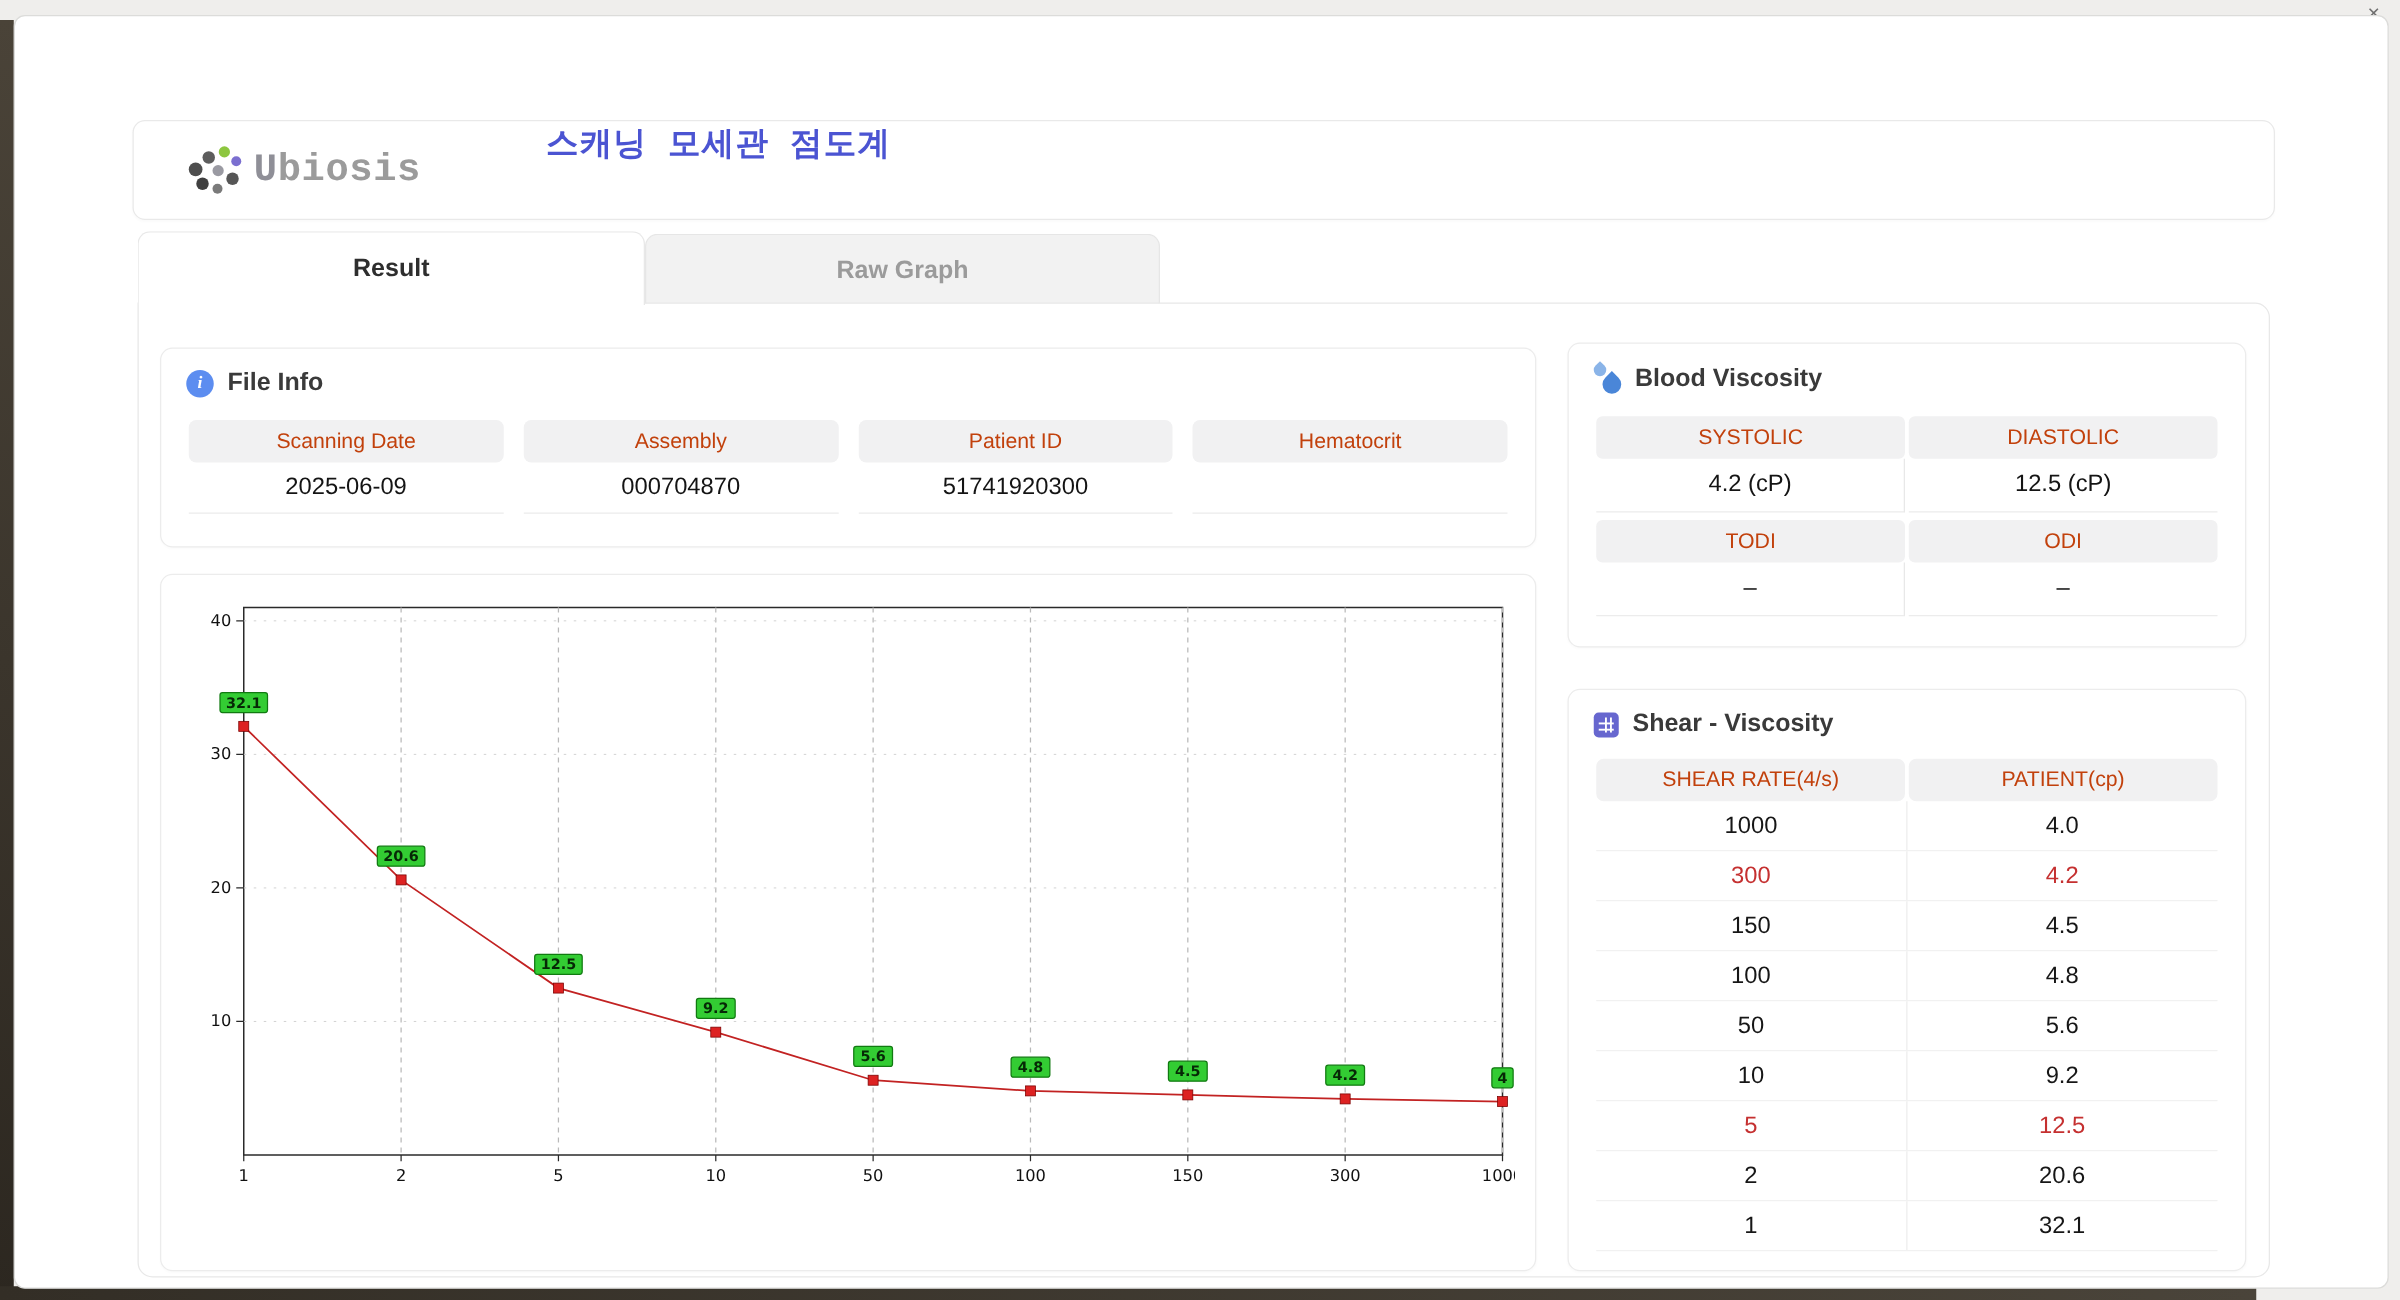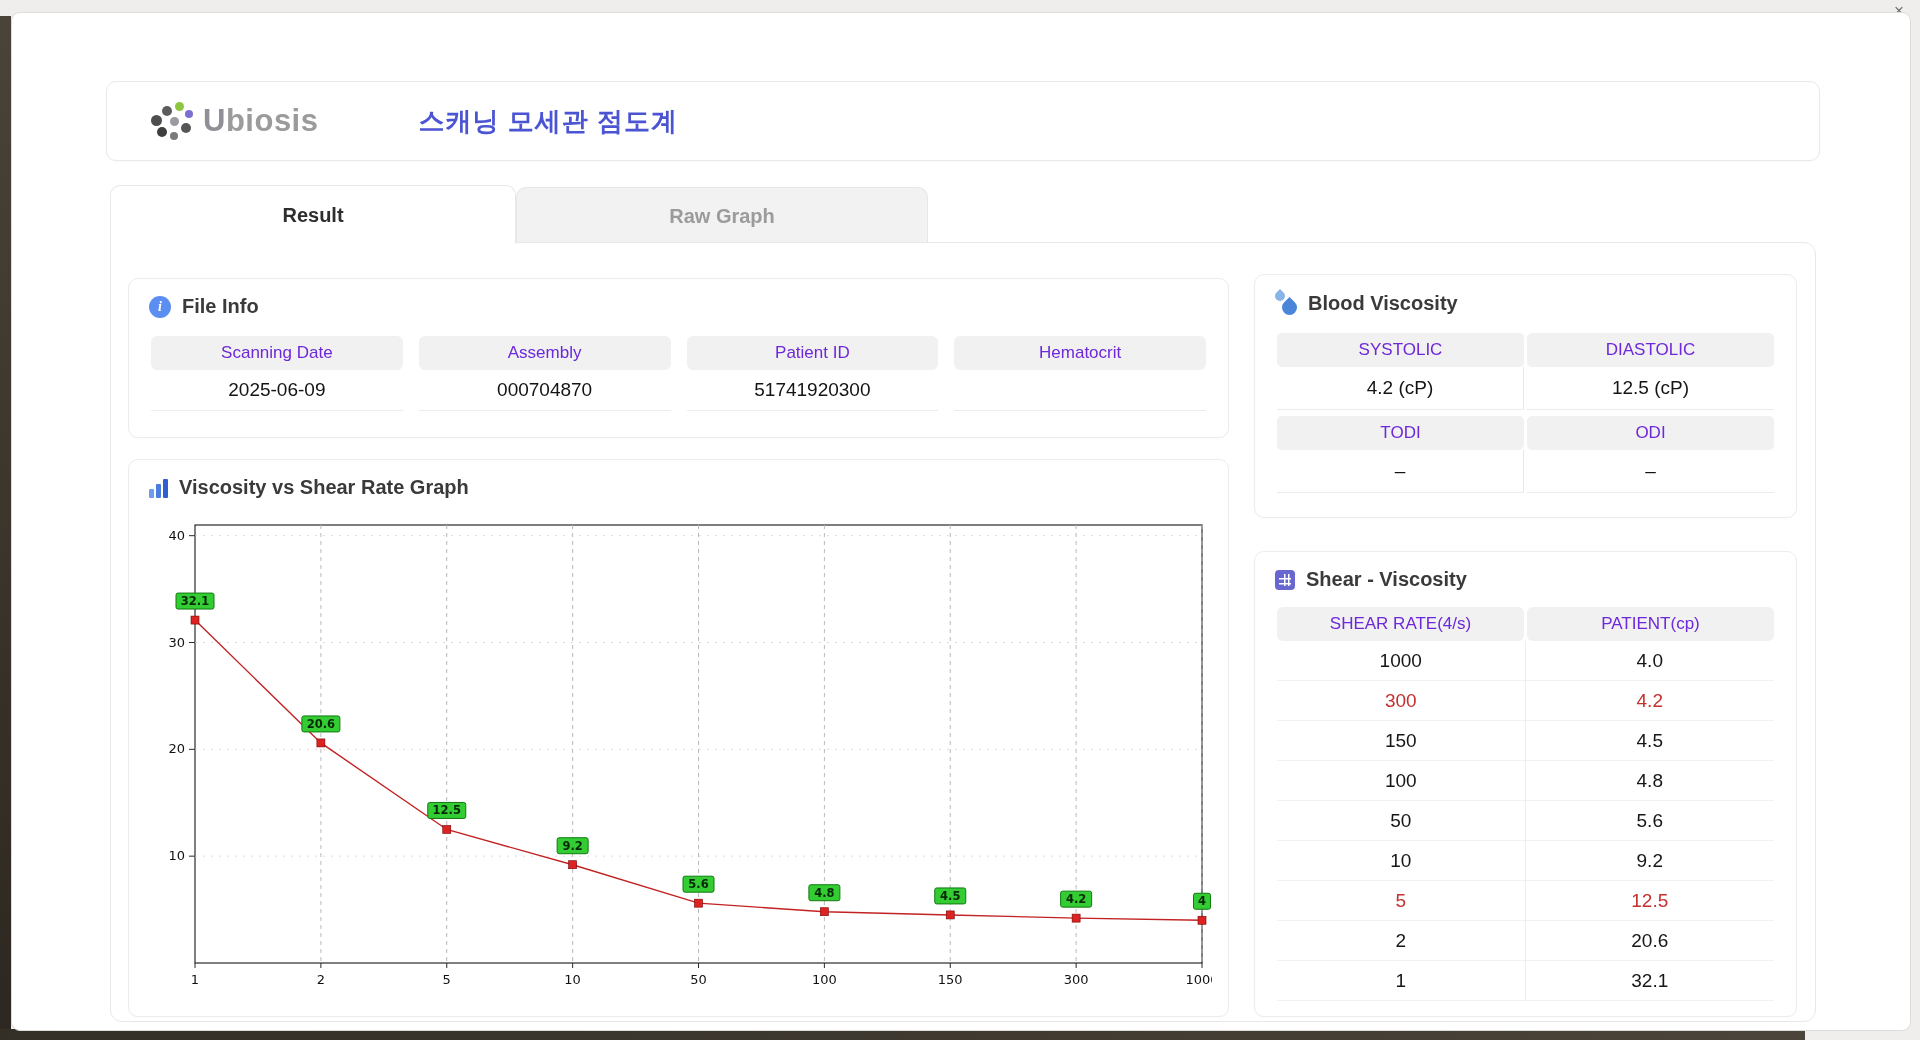--- a/index.html
+++ b/index.html
@@ -11,23 +11,23 @@
   }
   .sliver-left{position:absolute;left:0;top:16px;width:11px;height:1024px;background:linear-gradient(180deg,#4a4338,#2c2720);}
   .sliver-bottom{position:absolute;left:0;bottom:0;width:1805px;height:11px;background:linear-gradient(90deg,#332e26,#4a443a);}
   .close-x{position:absolute;top:2px;right:16px;font-size:17px;color:#6f6f6f;cursor:pointer;line-height:18px;}
   .window{
     position:absolute;left:11px;top:12px;width:1898px;height:1017px;
     background:#ffffff;border:1px solid #dcdcda;border-radius:9px;
   }
   
   .header-card{
-    position:absolute;left:94px;top:68px;width:1712px;height:78px;
+    position:absolute;left:94px;top:83px;width:1712px;height:78px;
     border:1px solid #e9e9e9;border-radius:10px;background:#fff;
-    display:flex;align-items:center;box-shadow:0 1px 2px rgba(0,0,0,.02);
+    display:flex;box-shadow:0 1px 2px rgba(0,0,0,.02);font-family:Liberation Mono, monospace;
   }
   .brand{display:flex;align-items:center;gap:8px;margin-left:42px;}
   .logo-dots{position:relative;width:46px;height:42px;}
   .logo-dots i{position:absolute;border-radius:50%;}
   .ld1{width:11px;height:11px;left:2px;top:15px;background:#4e4e4e;}
   .ld2{width:10px;height:10px;left:13px;top:6px;background:#5d5d5d;}
   .ld3{width:9px;height:9px;left:26px;top:2px;background:#8dc63f;}
   .ld4{width:10px;height:10px;left:8px;top:27px;background:#3f3f3f;}
   .ld5{width:9px;height:9px;left:21px;top:17px;background:#9a9aa2;}
   .ld6{width:10px;height:10px;left:32px;top:23px;background:#565656;}
@@ -73,21 +73,21 @@
     background:
       linear-gradient(#fff,#fff) 0 4.5px/12px 1.5px no-repeat,
       linear-gradient(#fff,#fff) 0 9px/12px 1.5px no-repeat,
       linear-gradient(#fff,#fff) 4.5px 0/1.5px 12px no-repeat,
       linear-gradient(#fff,#fff) 9px 0/1.5px 12px no-repeat;}
   
   .file-info{left:17px;top:35px;width:1099px;height:158px;}
   .fi-fields{display:flex;gap:16px;margin:18px 22px 0 22px;}
   .fi-col{flex:1;}
   .cell-head{height:34px;line-height:34px;text-align:center;background:#f1f1f2;border-radius:6px;
-    color:#6d28d9;font-size:17px;}
+    color:#c2410c;font-size:17px;}
   .cell-val{height:40px;line-height:40px;text-align:center;font-size:19px;color:#141414;border-bottom:1px solid #ececec;}
   
   .graph-card{left:17px;top:216px;width:1099px;height:556px;}
   .chart-wrap{margin:16px 0 0 20px;}
   
   .bv-card{left:1143px;top:31px;width:541px;height:242px;}
   .bv-grid{display:grid;grid-template-columns:1fr 1fr;column-gap:3px;margin:18px 22px 0 22px;}
   .bv-grid .cell-head{border-radius:5px;}
   .bv-val{height:42px;line-height:42px;text-align:center;font-size:19px;color:#141414;border-bottom:1px solid #ececec;}
   .bv-val.vdiv{border-right:1px solid #e8e8e8;}
@@ -153,28 +153,20 @@
             <div class="cell-val">51741920300</div>
           </div>
           <div class="fi-col">
             <div class="cell-head">Hematocrit</div>
             <div class="cell-val"></div>
           </div>
         </div>
     </div>
 
     <div class="card graph-card">
-      <div class="card-title">
-        <span class="bars-icon">
-            <i class="b1"></i>
-            <i class="b2"></i>
-            <i class="b3"></i>
-          </span>
-        <span>Viscosity vs Shear Rate Graph</span>
-      </div>
       <div class="chart-wrap">
         <svg id="chart-svg" width="1063" height="480" viewBox="0 0 1063 480">
             <rect x="46" y="10" width="1007" height="438" fill="#ffffff" stroke="#2a2a2a" stroke-width="1.2"></rect>
             <line x1="171.875" y1="10" x2="171.875" y2="448" stroke="#b9b9b9" stroke-width="1" stroke-dasharray="4 4"></line>
             <line x1="297.75" y1="10" x2="297.75" y2="448" stroke="#b9b9b9" stroke-width="1" stroke-dasharray="4 4"></line>
             <line x1="423.625" y1="10" x2="423.625" y2="448" stroke="#b9b9b9" stroke-width="1" stroke-dasharray="4 4"></line>
             <line x1="549.5" y1="10" x2="549.5" y2="448" stroke="#b9b9b9" stroke-width="1" stroke-dasharray="4 4"></line>
             <line x1="675.375" y1="10" x2="675.375" y2="448" stroke="#b9b9b9" stroke-width="1" stroke-dasharray="4 4"></line>
             <line x1="801.25" y1="10" x2="801.25" y2="448" stroke="#b9b9b9" stroke-width="1" stroke-dasharray="4 4"></line>
             <line x1="927.125" y1="10" x2="927.125" y2="448" stroke="#b9b9b9" stroke-width="1" stroke-dasharray="4 4"></line>

